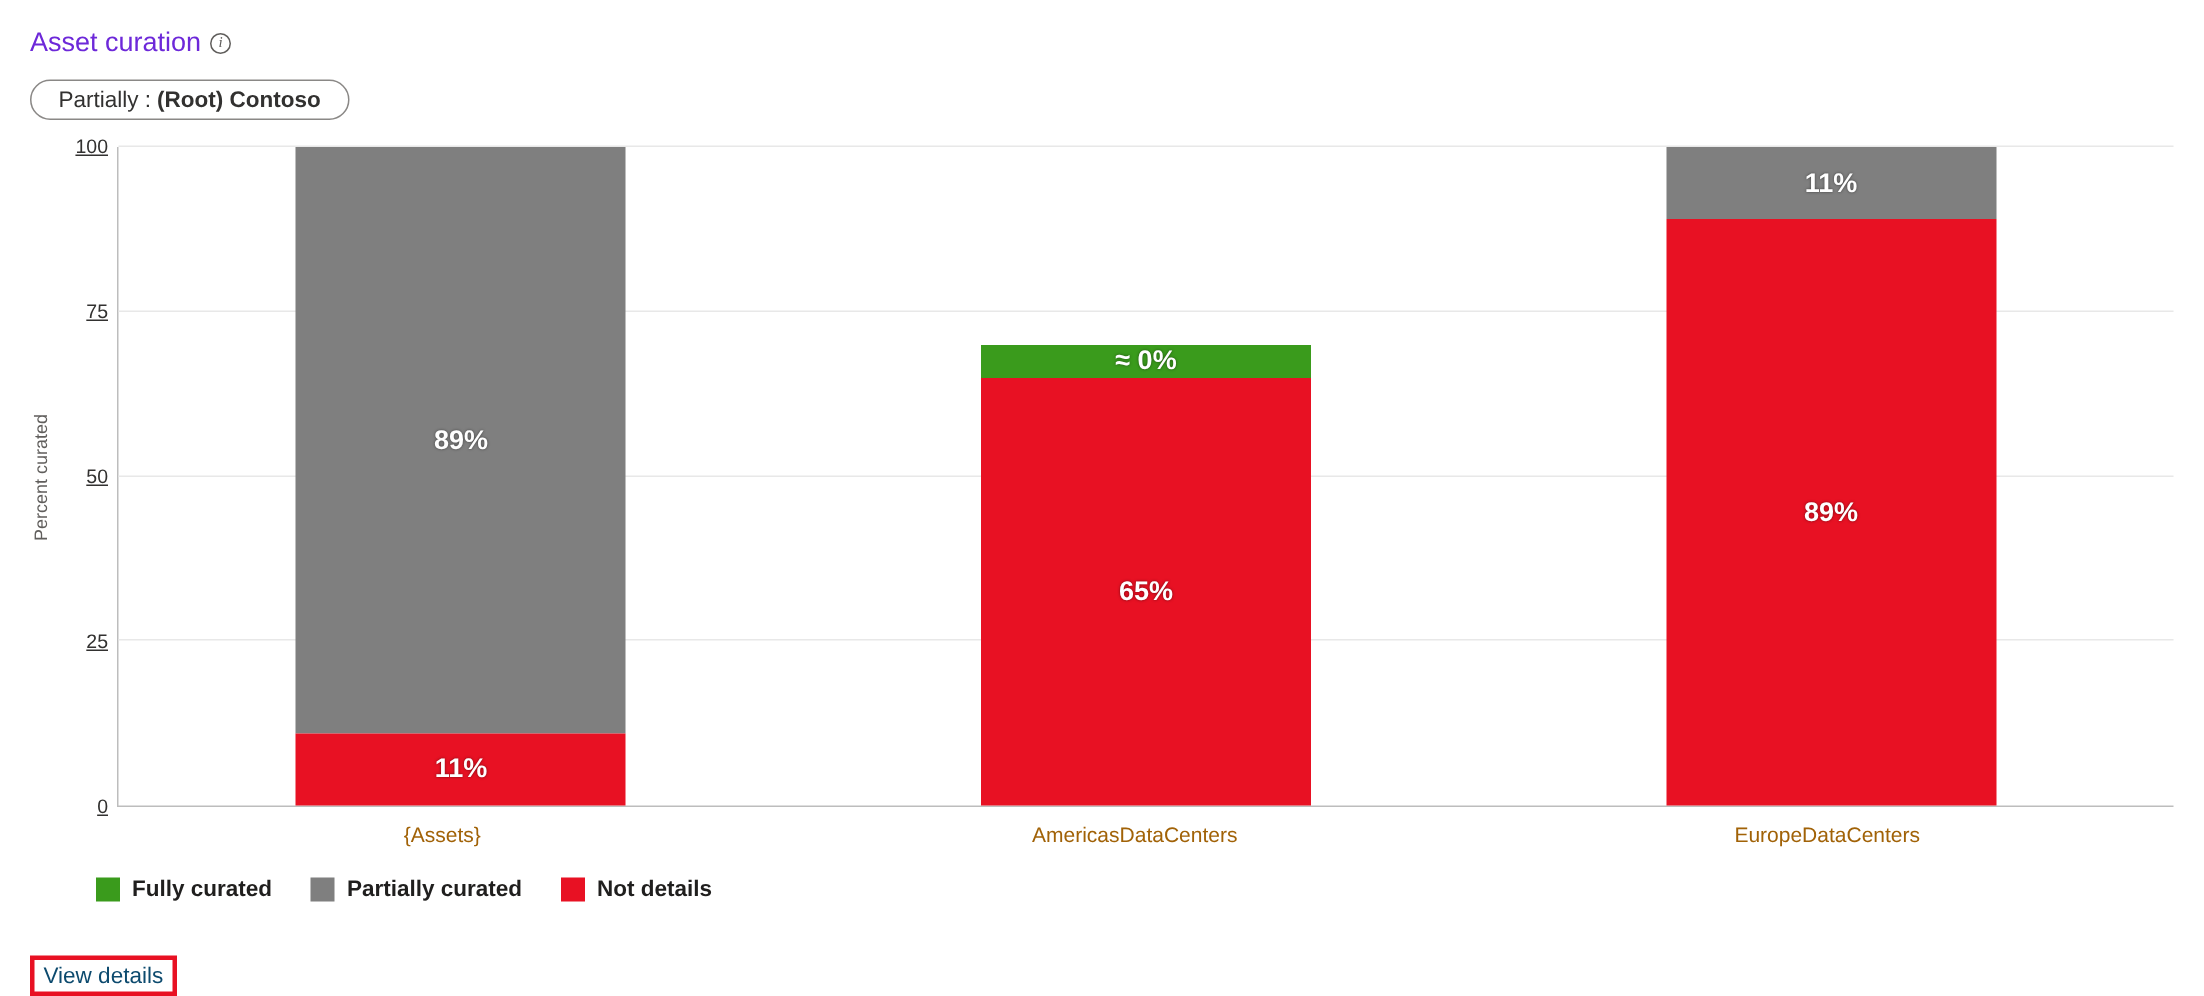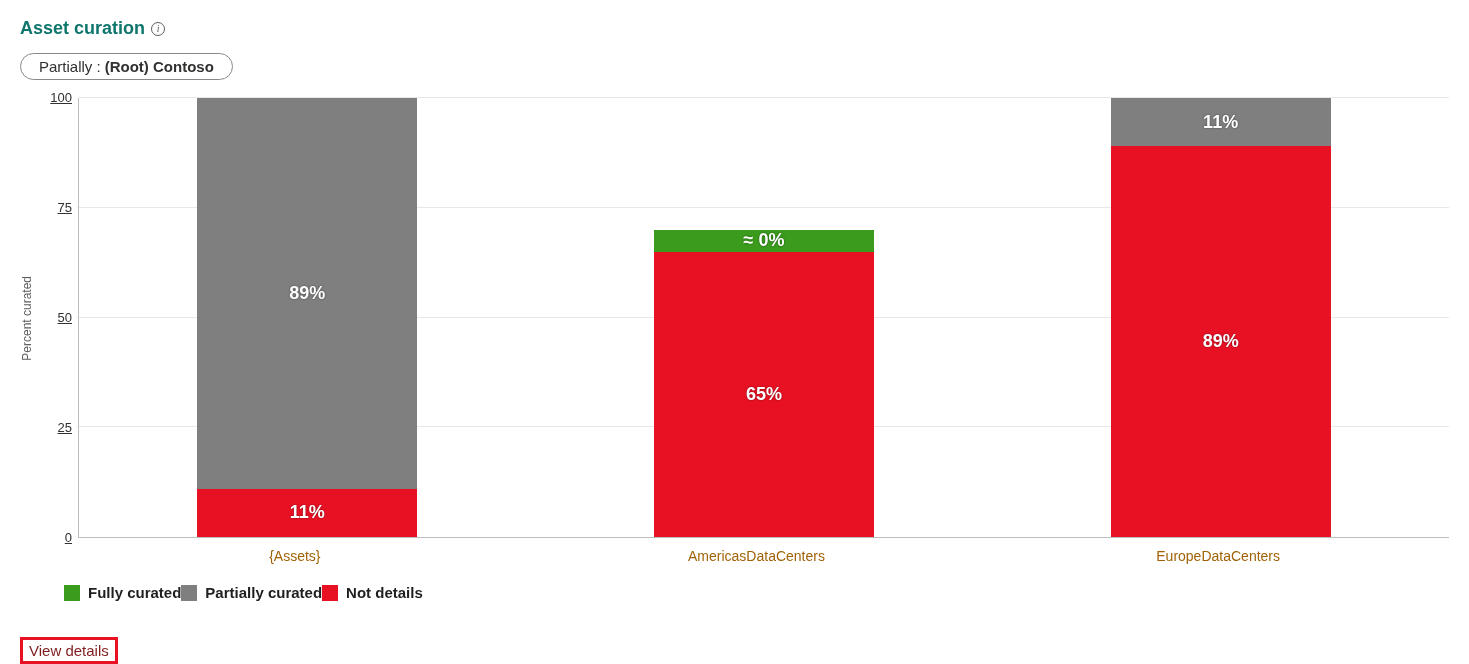--- a/index.html
+++ b/index.html
@@ -17,22 +17,22 @@
     position: relative;
   }
   .title-row {
     display: flex;
     align-items: center;
     gap: 6px;
     margin-bottom: 14px;
   }
   .title {
     font-size: 18px;
-    font-weight: 700;
-    color: #0f766e;
+    font-weight: 400;
+    color: #6d28d9;
   }
   .info-icon {
     width: 14px; height: 14px;
     border: 1px solid #605e5c;
     border-radius: 50%;
     display: inline-flex;
     align-items: center; justify-content: center;
     font-size: 10px;
     color: #605e5c;
     font-style: italic;
@@ -124,41 +124,42 @@
     justify-content: space-around;
     margin-left: 44px;
     margin-top: 10px;
     font-size: 14px;
     color: #a16207;
   }
   .x-labels div { width: 220px; text-align: center; }
 
   .legend {
     display: flex;
+    gap: 26px;
     align-items: center;
     margin-top: 20px;
     margin-left: 44px;
     font-size: 15px;
     font-weight: 600;
     color: #201f1e;
   }
   .legend-item { display: flex; align-items: center; gap: 8px; }
   .swatch { width: 16px; height: 16px; }
   .swatch.green { background: #3a9b1c; }
   .swatch.gray  { background: #7f7f7f; }
   .swatch.red   { background: #e81123; }
 
   .view-details-wrap {
     margin-top: 36px;
     display: inline-block;
     border: 3px solid #e81123;
     padding: 2px 6px;
   }
   .view-details {
-    color: #7f1d1d;
+    color: #0c4a6e;
     cursor: pointer;
     font-size: 15px;
   }
 </style>
 </head>
 <body>
 
 <div class="container">
 
   <div class="title-row">

